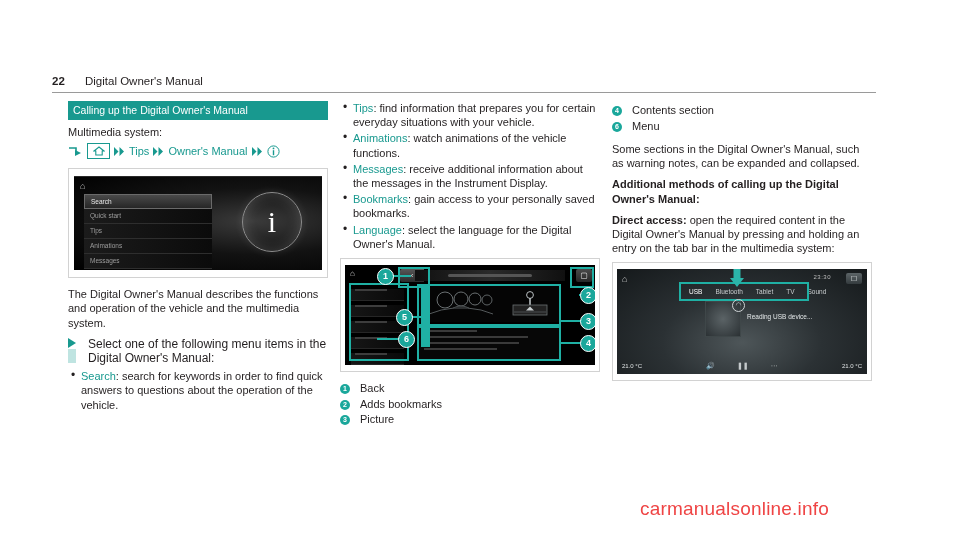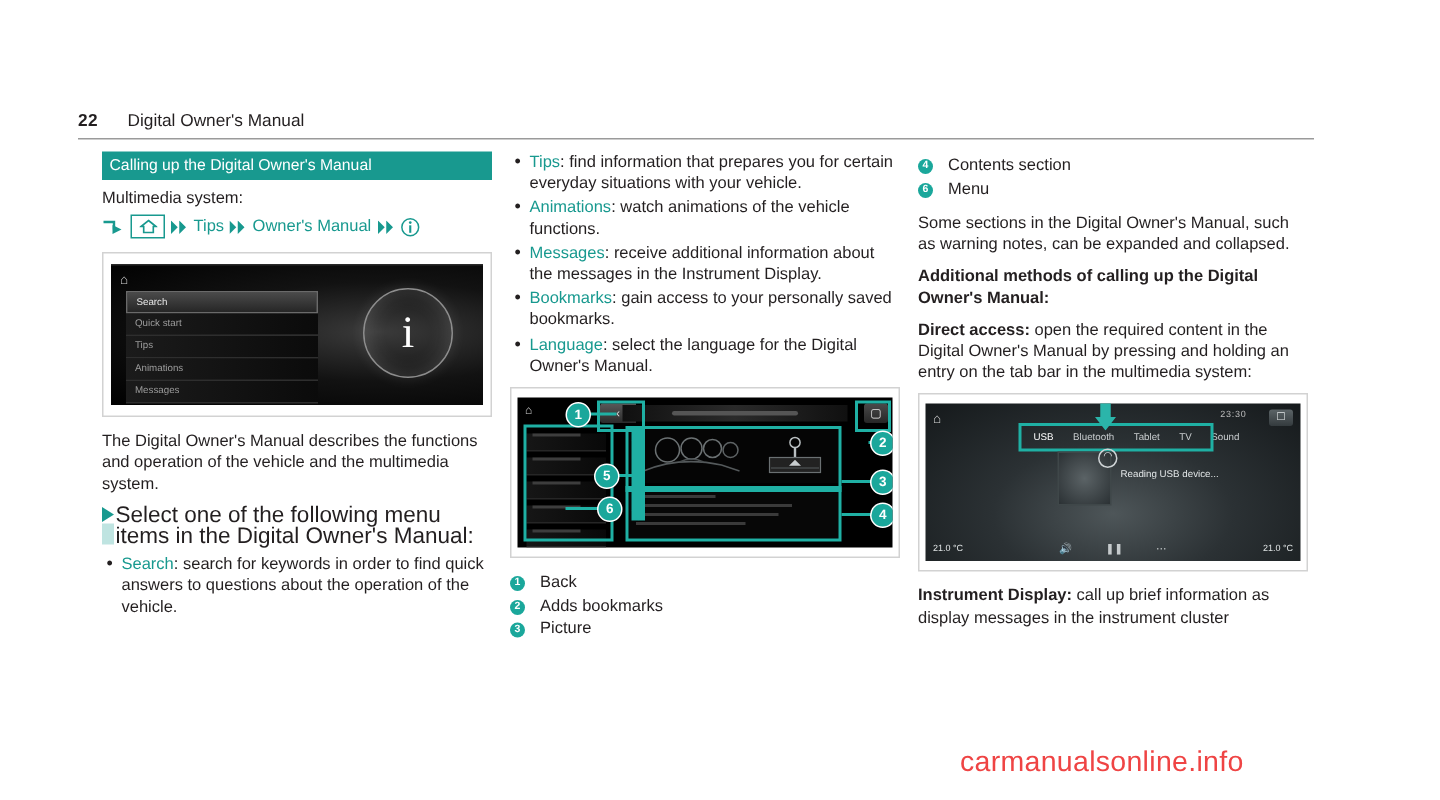--- a/index.html
+++ b/index.html
@@ -101,21 +101,21 @@
   .s3-tl{position:absolute;left:5px;bottom:5px;color:#dfe3e4;font-size:6px;}
   .s3-tr{position:absolute;right:5px;bottom:5px;color:#dfe3e4;font-size:6px;}
   .s3-ctl{position:absolute;left:0;right:0;bottom:4px;display:flex;justify-content:center;gap:22px;color:#c5cacc;font-size:7px;}
 
   
   ul.b{list-style:none;margin:0 0 7px 0;padding:0;}
   ul.b li{position:relative;padding-left:13px;font-size:11px;line-height:14.2px;margin-bottom:2px;}
   ul.b li:before{content:"\2022";position:absolute;left:3px;top:-1px;color:#231f20;font-size:12px;}
   .kw{color:#18998f;}
 
-  .step{position:relative;padding-left:9px;font-size:15px;line-height:14.2px;margin:2px 0 4px 0;}
+  .step{position:relative;padding-left:20px;font-size:12px;line-height:14.2px;margin:2px 0 4px 0;}
   .step .tri{position:absolute;left:0;top:1px;width:0;height:0;border-left:8px solid #18998f;
              border-top:5px solid transparent;border-bottom:5px solid transparent;}
   .step .bar{position:absolute;left:0;top:12px;width:8px;height:14px;background:#bfe4e1;}
 
   
   ul.cl{list-style:none;margin:2px 0 8px 0;padding:0;}
   ul.cl li{position:relative;padding-left:20px;font-size:11px;line-height:15.5px;}
   ul.cl li .cnum{position:absolute;left:0;top:3px;width:10px;height:10px;border-radius:50%;
                  background:#1aa79b;color:#fff;font-size:7px;font-weight:bold;text-align:center;line-height:10px;}
 
@@ -332,17 +332,16 @@
         <span class="s3-tl">21.0 °C</span>
         <span class="s3-tr">21.0 °C</span>
         <div class="s3-ctl">
           <span>🔊</span>
           <span>❚❚</span>
           <span>⋯</span>
         </div>
       </div>
     </div>
 
-    <p class="txt"><b class="lead">Instrument Display:</b><span> call up brief information as display messages in the instrument cluster</span></p>
   </div>
 
   <div class="wm">carmanualsonline.info</div>
 </div>
 
 </body></html>

